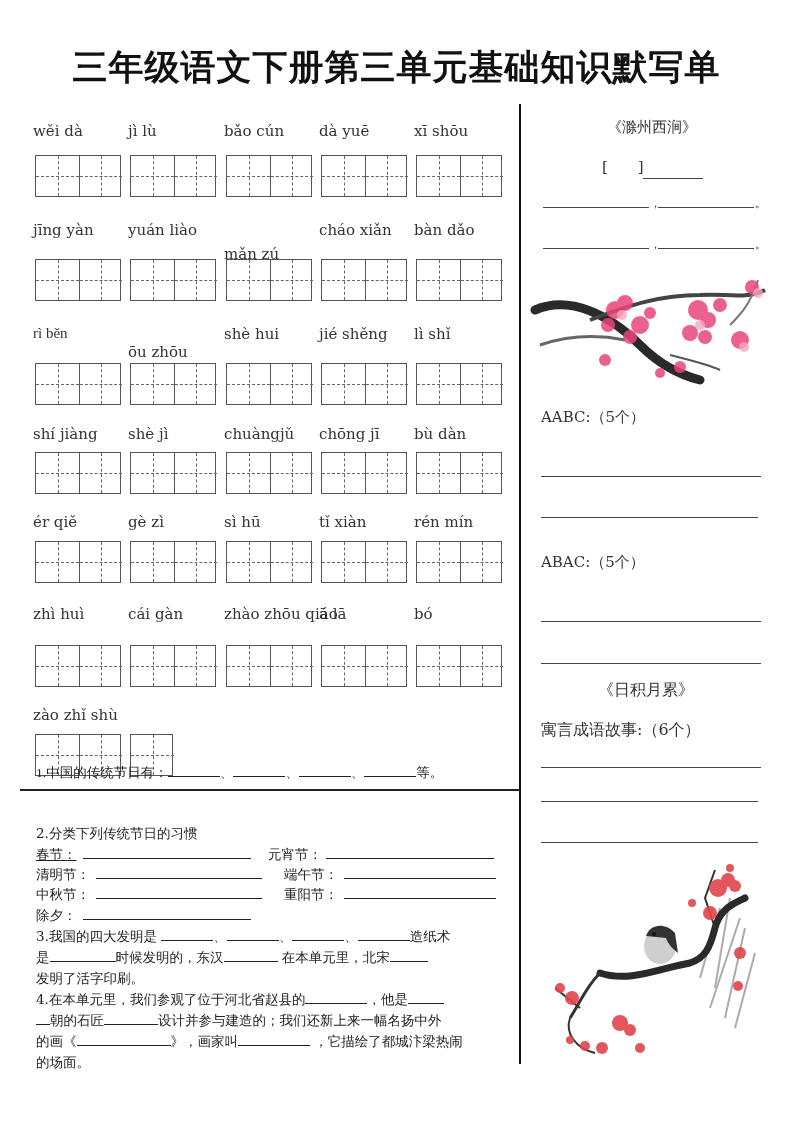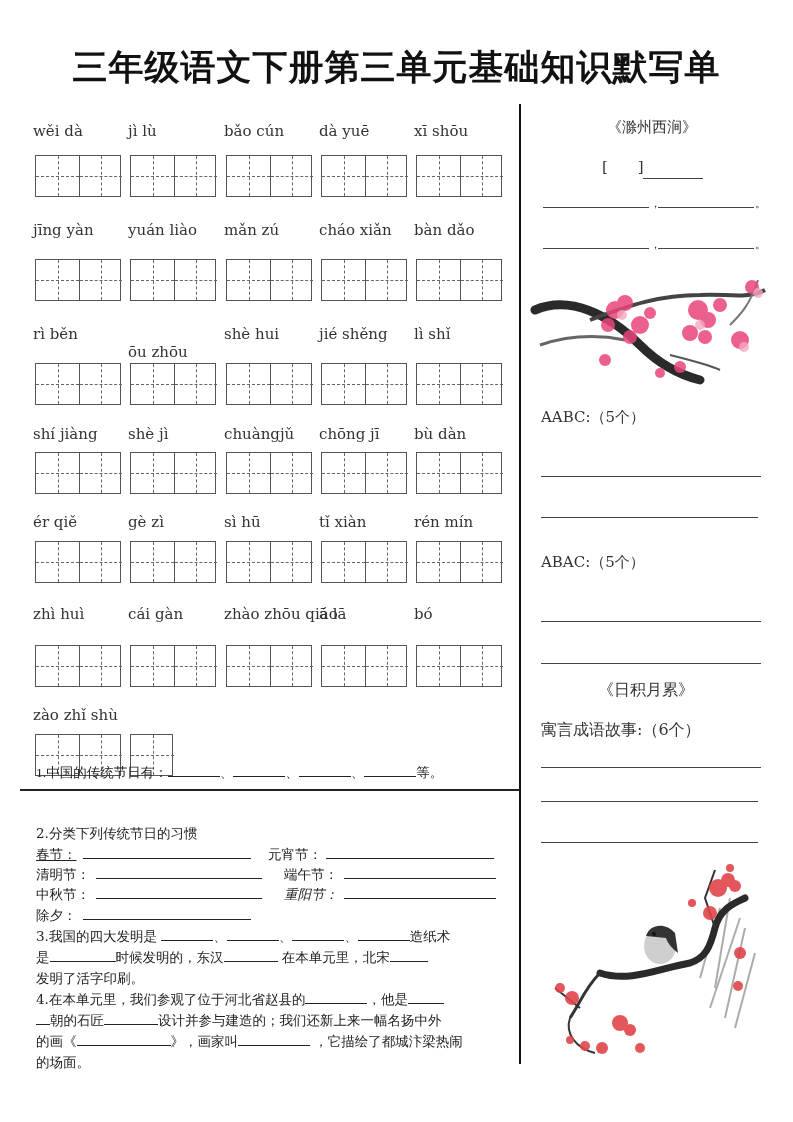--- a/index.html
+++ b/index.html
@@ -91,21 +91,21 @@
         </div>
         <div class="cell" style="left: 43px; width: 43px;">
           <div class="dv"></div>
           <div class="dh"></div>
         </div>
       </div>
     </div>
     <div class="pinyin-row" style="top: 221px;">
       <span class="py" style="left: 33px;">jīng yàn</span>
       <span class="py" style="left: 128px;">yuán liào</span>
-      <span class="py" style="left: 224px;">mǎn zú</span>
+      <span class="py" style="left: 224px; margin-top: 24px;">mǎn zú</span>
       <span class="py" style="left: 319px;">cháo xiǎn</span>
       <span class="py" style="left: 414px;">bàn dǎo</span>
     </div>
     <div class="grid-row" style="top: 259px;">
       <div class="box" style="left: 35px; width: 86px;">
         <div class="cell" style="left: 0px; width: 43px;">
           <div class="dv"></div>
           <div class="dh"></div>
         </div>
         <div class="cell" style="left: 43px; width: 43px;">
@@ -148,21 +148,21 @@
           <div class="dv"></div>
           <div class="dh"></div>
         </div>
         <div class="cell" style="left: 43px; width: 43px;">
           <div class="dv"></div>
           <div class="dh"></div>
         </div>
       </div>
     </div>
     <div class="pinyin-row" style="top: 325px;">
-      <span class="py" style="left: 33px;">rì běn</span>
+      <span class="py" style="left: 33px; font-family: Liberation Serif, serif;">rì běn</span>
       <span class="py" style="left: 128px; margin-top: 18px;">ōu zhōu</span>
       <span class="py" style="left: 224px;">shè hui</span>
       <span class="py" style="left: 319px;">jié shěng</span>
       <span class="py" style="left: 414px;">lì  shǐ</span>
     </div>
     <div class="grid-row" style="top: 363px;">
       <div class="box" style="left: 35px; width: 86px;">
         <div class="cell" style="left: 0px; width: 43px;">
           <div class="dv"></div>
           <div class="dh"></div>
@@ -427,21 +427,21 @@
   </div>
   <div class="q" style="top:864px;">
     <span>清明节：</span><span class="blank" style="width:166px;margin-left:6px"></span>
   </div>
   <div class="q" style="top:864px;left:284px;">
     <span>端午节：</span><span class="blank" style="width:152px;margin-left:6px"></span>
   </div>
   <div class="q" style="top:884px;">
     <span>中秋节：</span><span class="blank" style="width:166px;margin-left:6px"></span>
   </div>
-  <div class="q" style="top:884px;left:284px;font-style:italic;">
+  <div class="q" style="top:884px;left:284px;">
     <span>重阳节：</span><span class="blank" style="width:152px;margin-left:6px"></span>
   </div>
   <div class="q" style="top:905px;">
     <span>除夕：</span><span class="blank" style="width:168px;margin-left:6px"></span>
   </div>
 
   <div class="q" style="top:926px;">
     <span>3.我国的四大发明是</span>
     <span class="blank" style="width:52px"></span><span>、</span><span class="blank" style="width:52px"></span><span>、</span><span class="blank" style="width:52px"></span><span>、</span><span class="blank" style="width:52px"></span><span>造纸术</span>
   </div>

